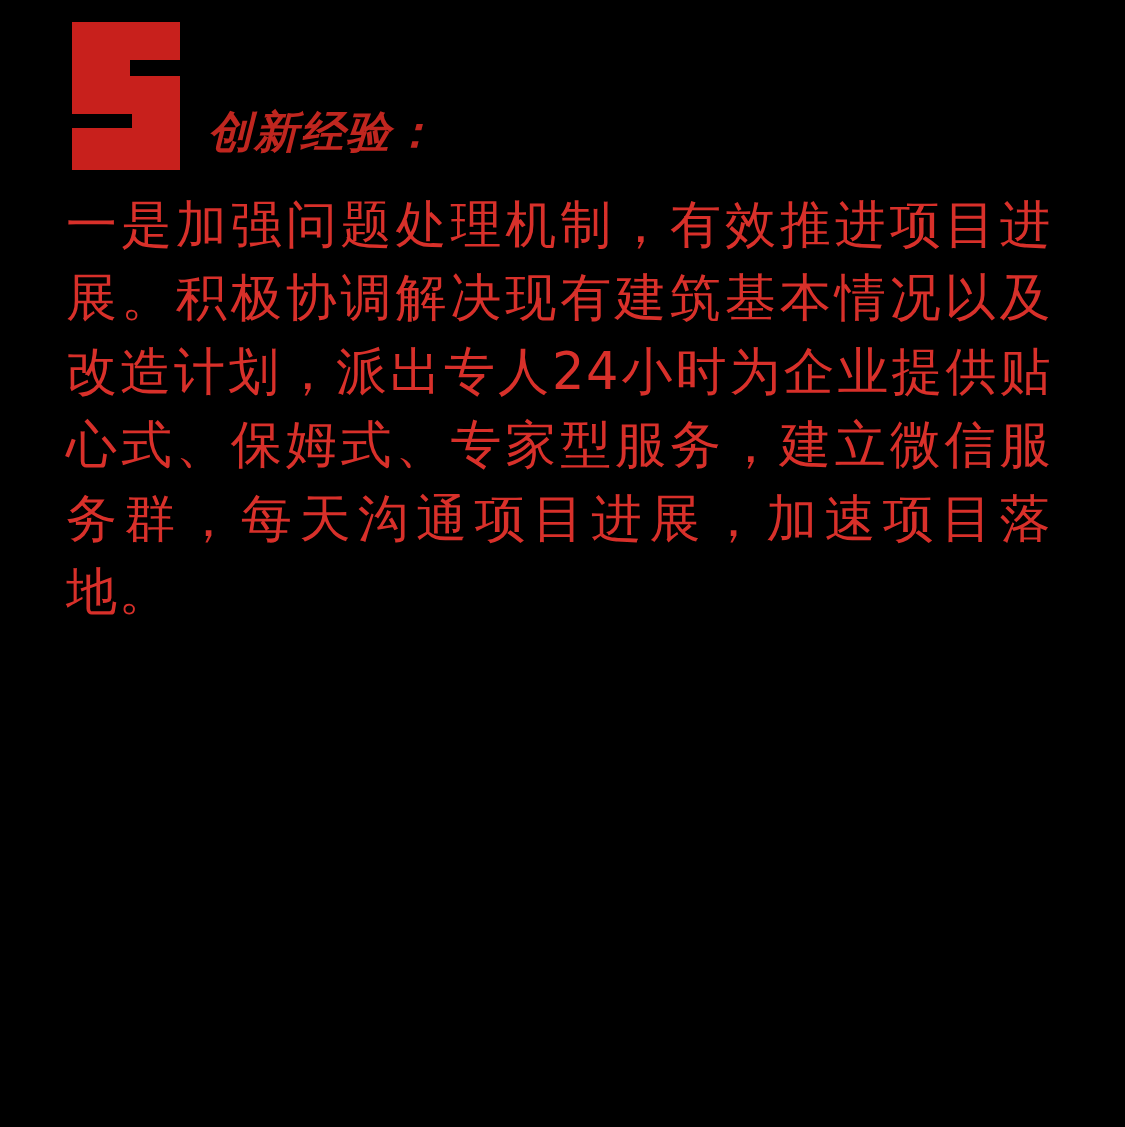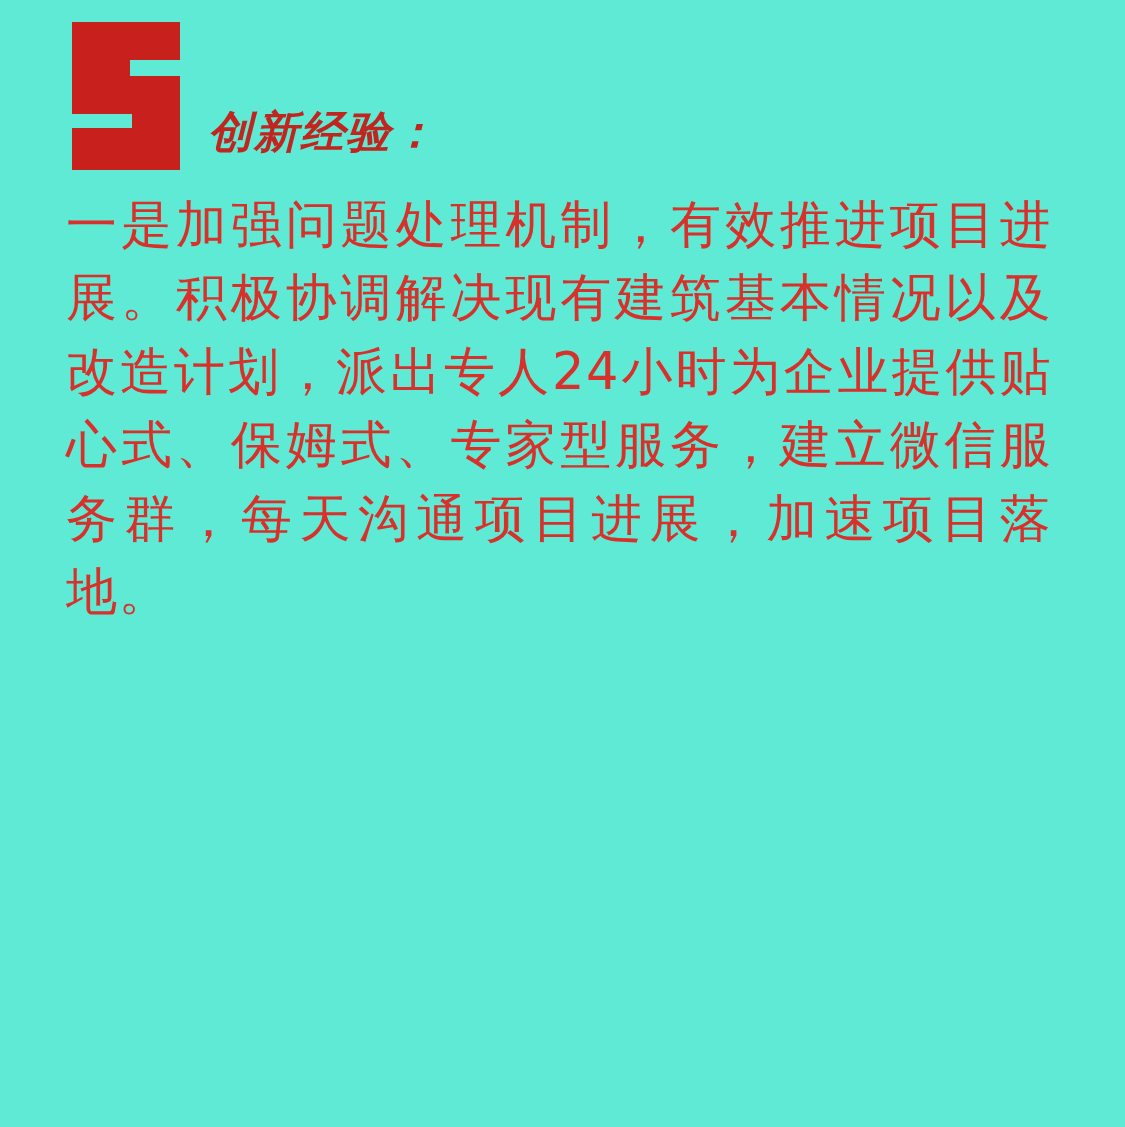--- a/index.html
+++ b/index.html
@@ -12,21 +12,21 @@
     height: 1127px;
     font-family: "Liberation Sans", "DejaVu Sans", sans-serif;
     overflow: hidden;
   }
   .page {
     position: relative;
     width: 1125px;
     height: 1127px;
     box-sizing: border-box;
     padding: 0;
-    background: #5eead4;
+    background: #000000;
   }
 
   
   .header {
     display: flex;
     align-items: flex-end;
     padding: 30px 0 0 68px;
     height: 170px;
     box-sizing: border-box;
   }

